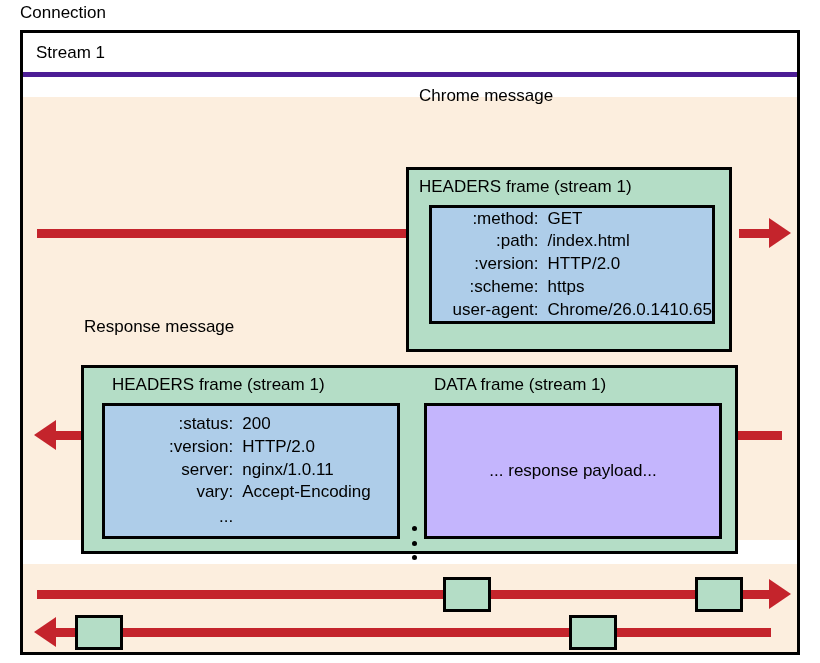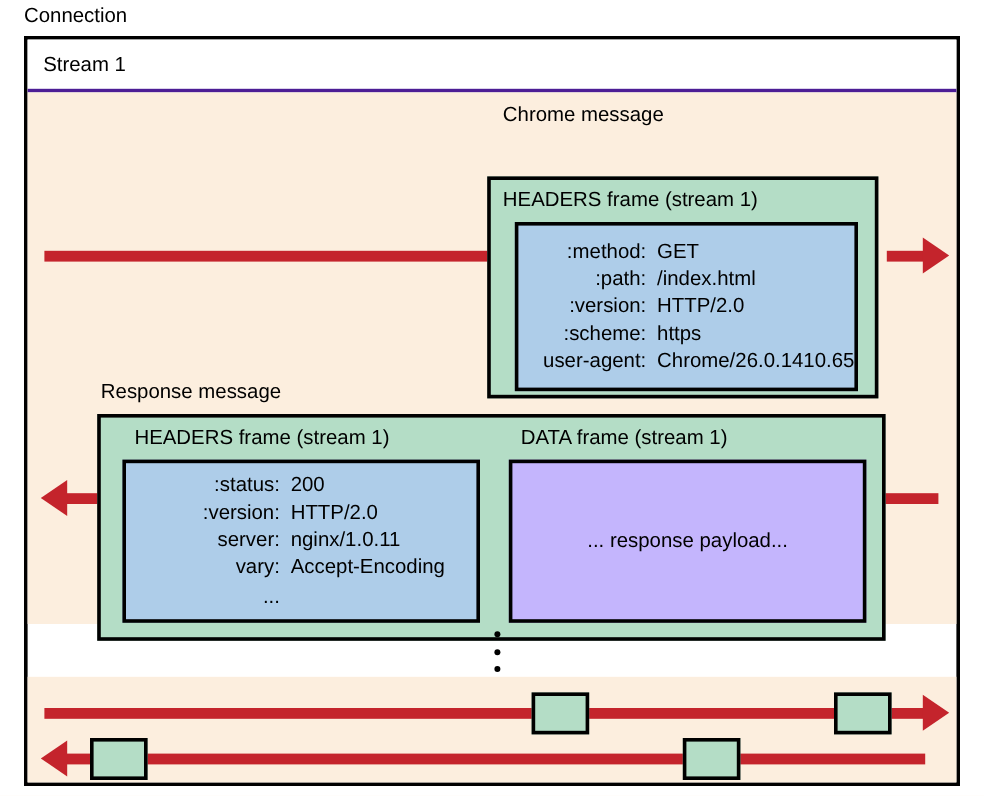--- a/index.html
+++ b/index.html
@@ -42,21 +42,21 @@
     box-sizing: border-box;
     background: #ffffff;
   }
 
   
   .stream-header {
     position: absolute;
     left: 0;
     width: 100%;
     background: #ffffff;
-    border-bottom: 3px solid #4c1d95;
+    border-bottom: 5px solid #4c1d95;
     box-sizing: border-box;
   }
   .stream-header .stream-title {
     position: absolute;
     left: 13px;
     top: 50%;
     transform: translateY(-50%);
     font-size: 17px;
     white-space: nowrap;
   }
@@ -181,33 +181,33 @@
 <div id="canvas">
 
   <div class="label" id="connection-label">Connection</div>
 
   <div id="connection-box">
 
     <div class="stream-header" id="stream1-header">
       <span class="stream-title">Stream 1</span>
     </div>
 
-    <div class="stream-body" id="stream1-body" style="background:#fceede;">
+    <div class="stream-body" id="stream1-body" style="background:#fceede;margin-top:20px;">
 
       <div class="arrow-line" style="left:14px; top:132px; width:370px; background:#c4242c;"></div>
       <div class="arrow-line" style="left:716px; top:132px; width:32px; background:#c4242c;"></div>
       <div class="arrow-head right" style="left:746px; top:121px;"></div>
 
       <div class="arrow-line" style="left:711px; top:334px; width:48px; background:#c4242c;"></div>
       <div class="arrow-line" style="left:32px; top:334px; width:30px; background:#c4242c;"></div>
       <div class="arrow-head left" style="left:11px; top:323px;"></div>
 
       <div class="msg-frame" style="left:383px; top:70px; width:326px; height:185px; background:#b4ddc6;">
         <span class="frame-title">HEADERS frame (stream 1)</span>
-        <div class="payload-box" style="left:20px; top:35px; width:286px; height:141px; background:#aecde9;">
+        <div class="payload-box" style="left:20px; top:35px; width:286px; height:119px; background:#aecde9;">
           <table class="kv">
             <tbody id="request-headers-rows">
                 <tr>
                   <td class="k">:method:</td>
                   <td class="v">GET</td>
                 </tr>
                 <tr>
                   <td class="k">:path:</td>
                   <td class="v">/index.html</td>
                 </tr>

